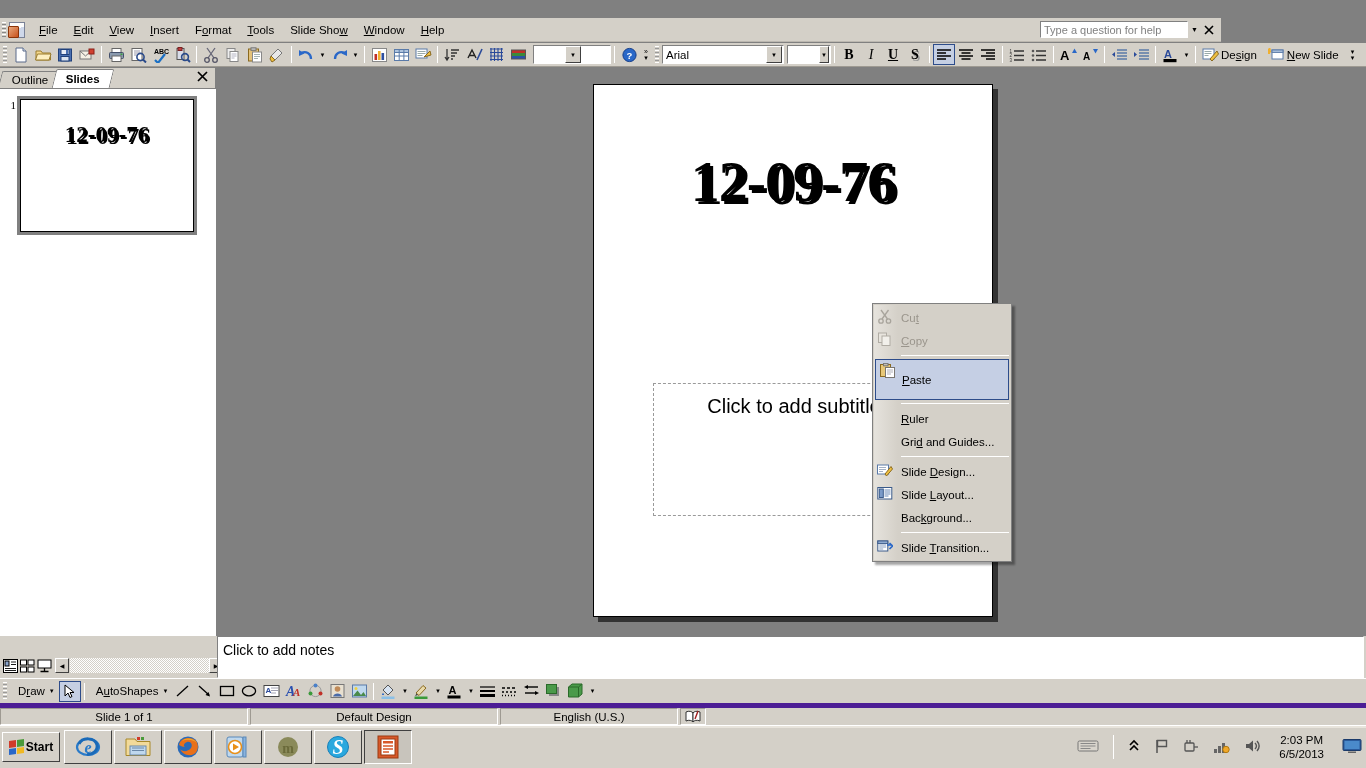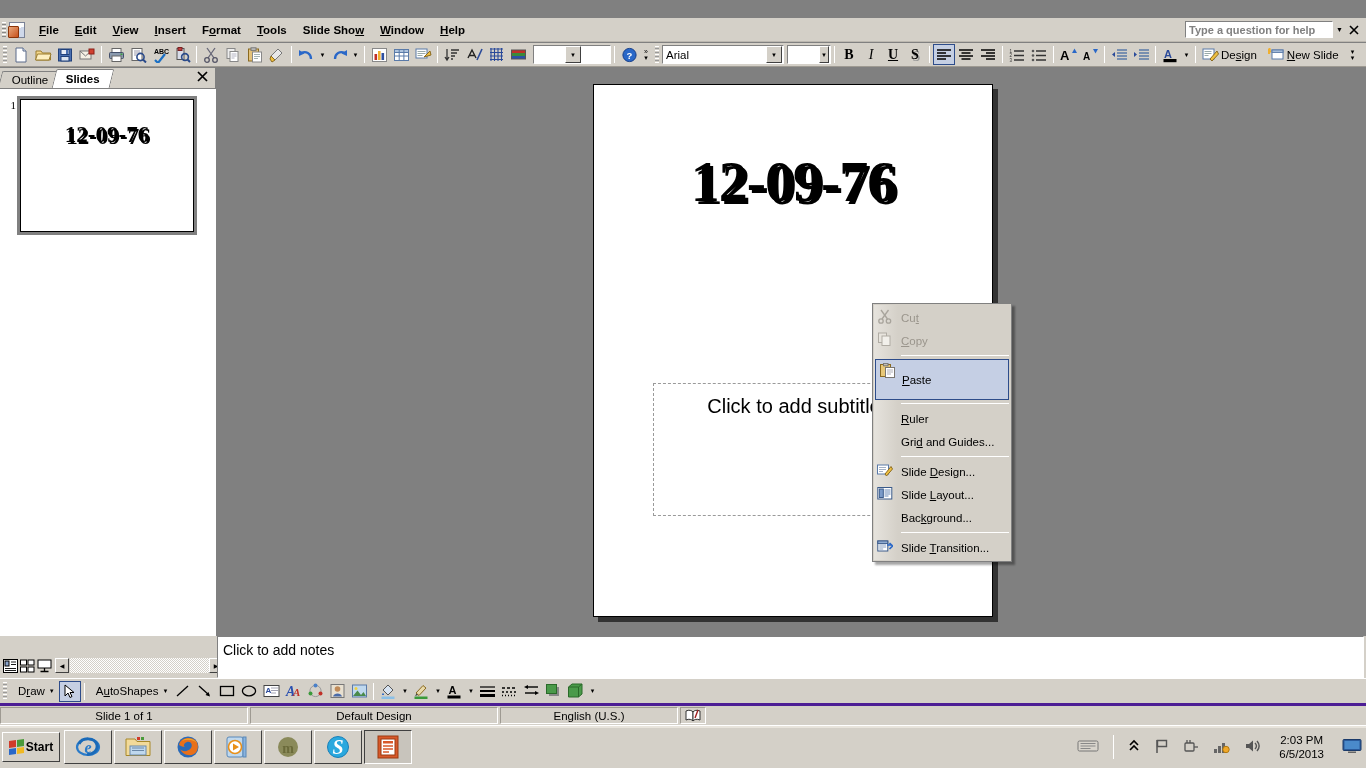--- a/index.html
+++ b/index.html
@@ -33,24 +33,23 @@
   .tb-btns { display: flex; gap: 2px; padding-right: 2px; }
   .tb-btn {
     width: 16px; height: 14px; background: #D4D0C8; border: 1px solid;
     border-color: #fff #404040 #404040 #fff;
     display: flex; align-items: center; justify-content: center;
     font-size: 9px; line-height: 1; color: #000; font-family: "Liberation Sans", sans-serif;
   }
 
   
   .menubar {
-    position: absolute; left: 0; top: 18px; width: 1366px; height: 24px;
+    position: absolute; left: 0; top: 18px; width: 1221px; height: 24px;
     background: #D4D0C8; display: flex; align-items: center;
     border-bottom: 1px solid #BCB8B0;
-    font-weight: bold;
   }
   .mb-grip { width: 4px; height: 16px; margin: 0 3px 0 2px;
     background: repeating-linear-gradient(to bottom,#fff 0 1px,#D4D0C8 1px 2px,#888 2px 3px,#D4D0C8 3px 4px); }
   .mb-appicon {
     width: 16px; height: 16px; margin-right: 6px; position: relative;
     background: linear-gradient(160deg,#fdfdfd 0 45%,#cfd8ea 45% 100%);
     border: 1px solid #7A8296;
   }
   .mb-appicon::after{
     content:""; position:absolute; left:-2px; top:3px; width:9px; height:10px;
@@ -186,21 +185,21 @@
   
   .drawbar {
     position: absolute; left: 0; top: 678px; width: 1366px; height: 25px;
     background: #D4D0C8; display: flex; align-items: center; border-top: 1px solid #fff;
   }
   .draw-label { font-size: 11.5px; padding: 0 4px; }
 
   
   .statusbar {
     position: absolute; left: 0; top: 703px; width: 1366px; height: 22px;
-    background: #D4D0C8; display: flex; align-items: center; border-top: 3px solid #4c1d95;
+    background: #D4D0C8; display: flex; align-items: center; border-top: 5px solid #4c1d95;
   }
   .sb-cell {
     height: 17px; border: 1px solid; border-color: #9E9A92 #fff #fff #9E9A92;
     display: flex; align-items: center; justify-content: center;
     font-size: 11.5px; margin-right: 2px;
   }
 
   
   .taskbar {
     position: absolute; left: 0; top: 725px; width: 1366px; height: 43px;

